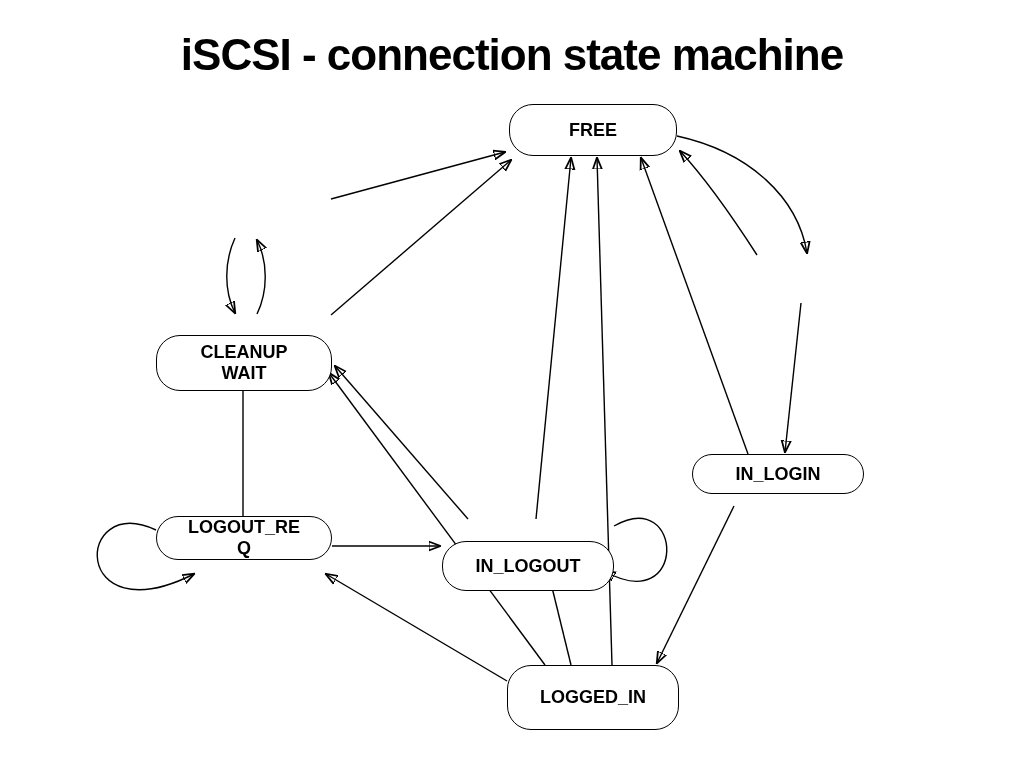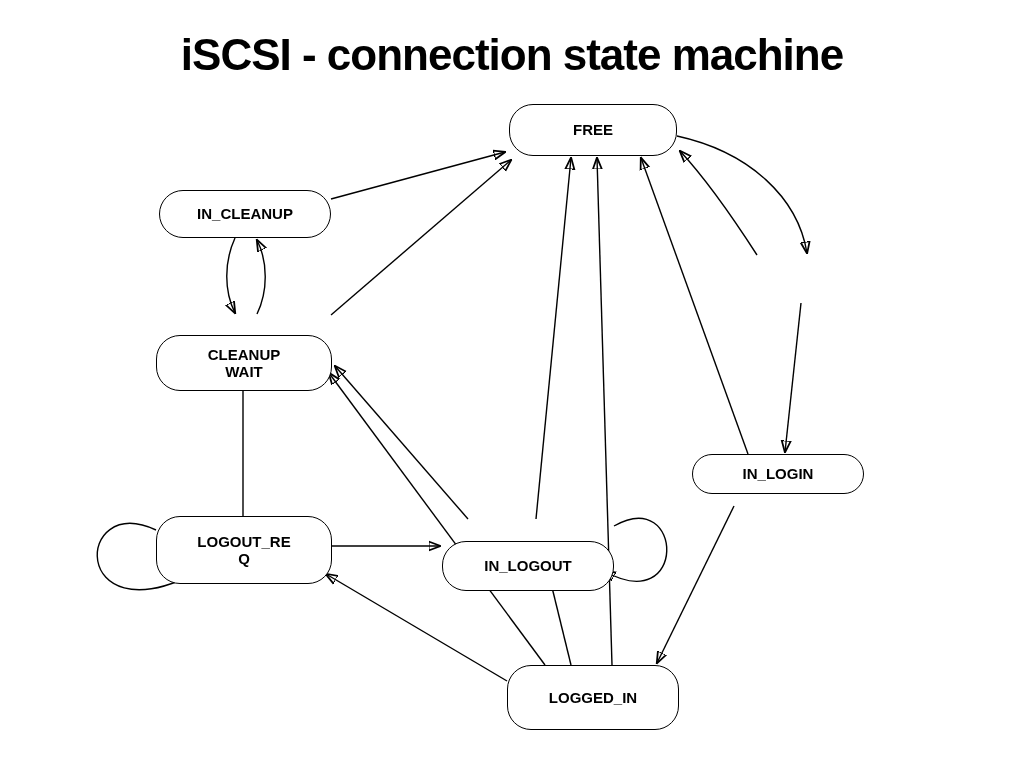--- a/index.html
+++ b/index.html
@@ -41,21 +41,21 @@
   .node {
     position: absolute;
     z-index: 2;
     background: #ffffff;
     border: 1.7px solid #000000;
     border-radius: 24px;
     display: flex;
     flex-direction: column;
     align-items: center;
     justify-content: center;
-    font-size: 15px;
+    font-size: 18px;
     font-weight: bold;
     color: #000000;
     line-height: 1.15;
     box-sizing: border-box;
     text-align: center;
   }
 </style>
 </head>
 <body>
 
@@ -91,35 +91,32 @@
     <path d="M757,255 C728,210 706,179 680,151" marker-end="url(#arr)"></path>
 
     <path d="M156,530 C74,492 70,636 194,574" marker-end="url(#arr)"></path>
     <path d="M614,526 C684,486 688,618 604,571" marker-end="url(#arr)"></path>
   </svg>
 
   <div class="node" style="left:509px; top:104px; width:168px; height:52px;">
     <span>FREE</span>
   </div>
 
-  <div class="node" style="left:159px; top:190px; width:172px; height:48px;">
-    <span>IN_CLEANUP</span>
-  </div>
 
   <div class="node" style="left:156px; top:315px; width:176px; height:56px;margin-top:20px;">
     <span>CLEANUP</span>
     <span>WAIT</span>
   </div>
 
 
   <div class="node" style="left:692px; top:454px; width:172px; height:40px;">
     <span>IN_LOGIN</span>
   </div>
 
-  <div class="node" style="left:156px; top:516px; width:176px; height:68px;">
+  <div class="node" style="left:156px; top:516px; width:176px; height:44px;">
     <span>LOGOUT_RE</span>
     <span>Q</span>
   </div>
 
   <div class="node" style="left:442px; top:541px; width:172px; height:50px;">
     <span>IN_LOGOUT</span>
   </div>
 
   <div class="node" style="left:507px; top:665px; width:172px; height:65px;">
     <span>LOGGED_IN</span>

